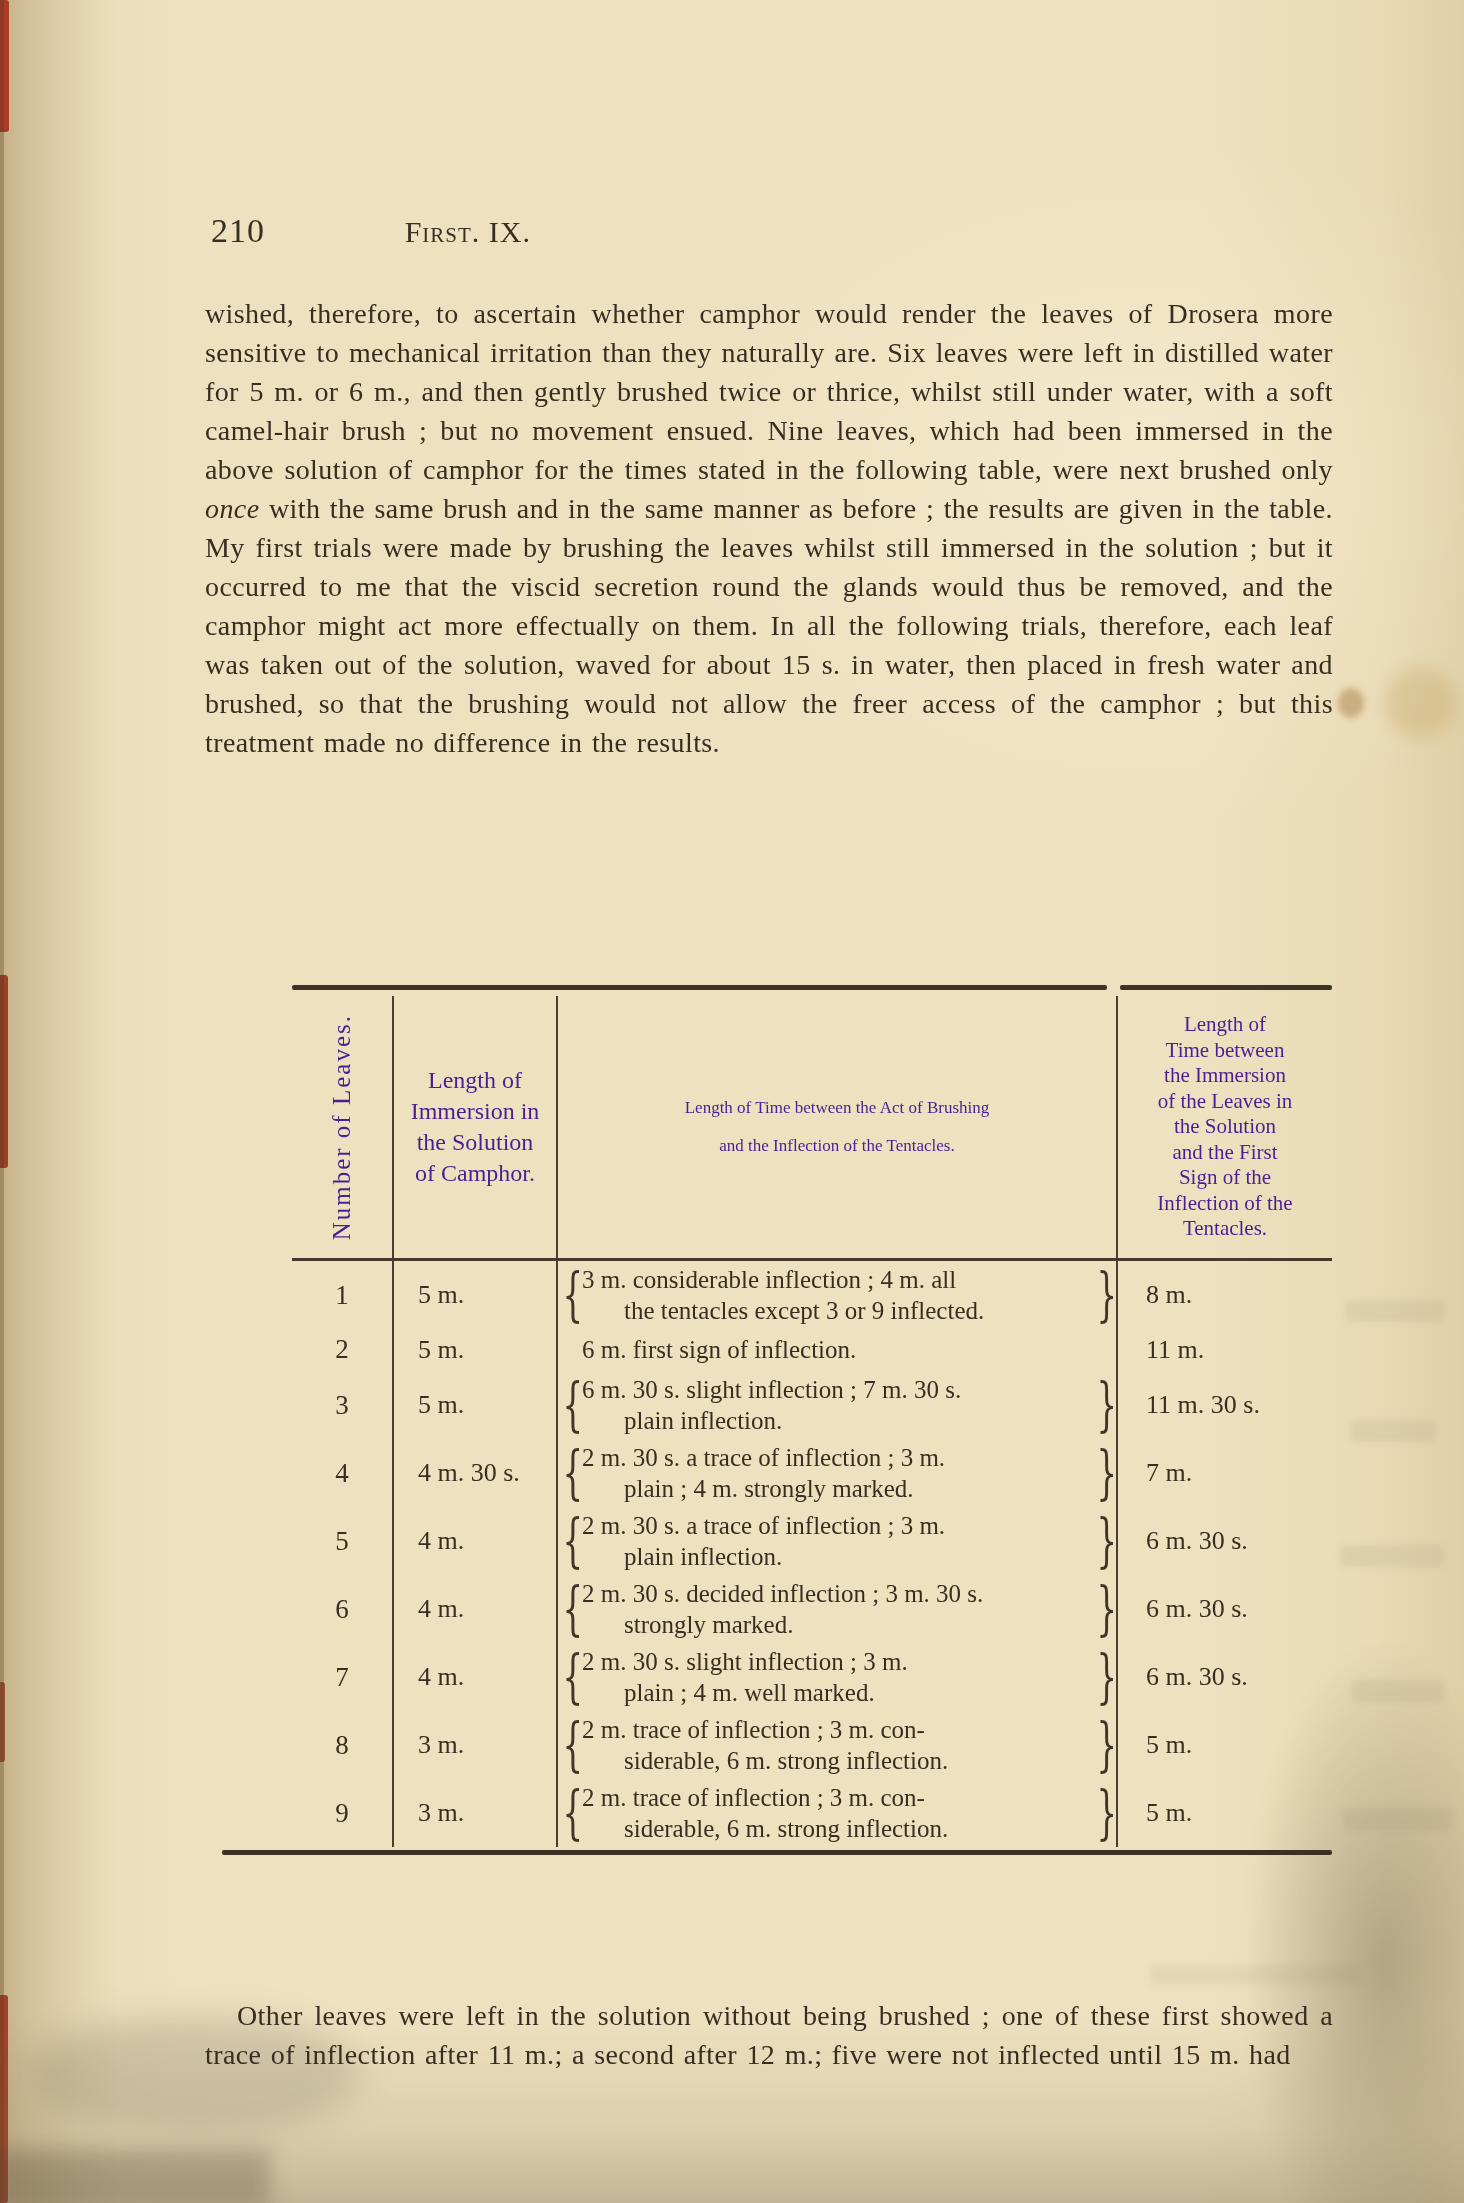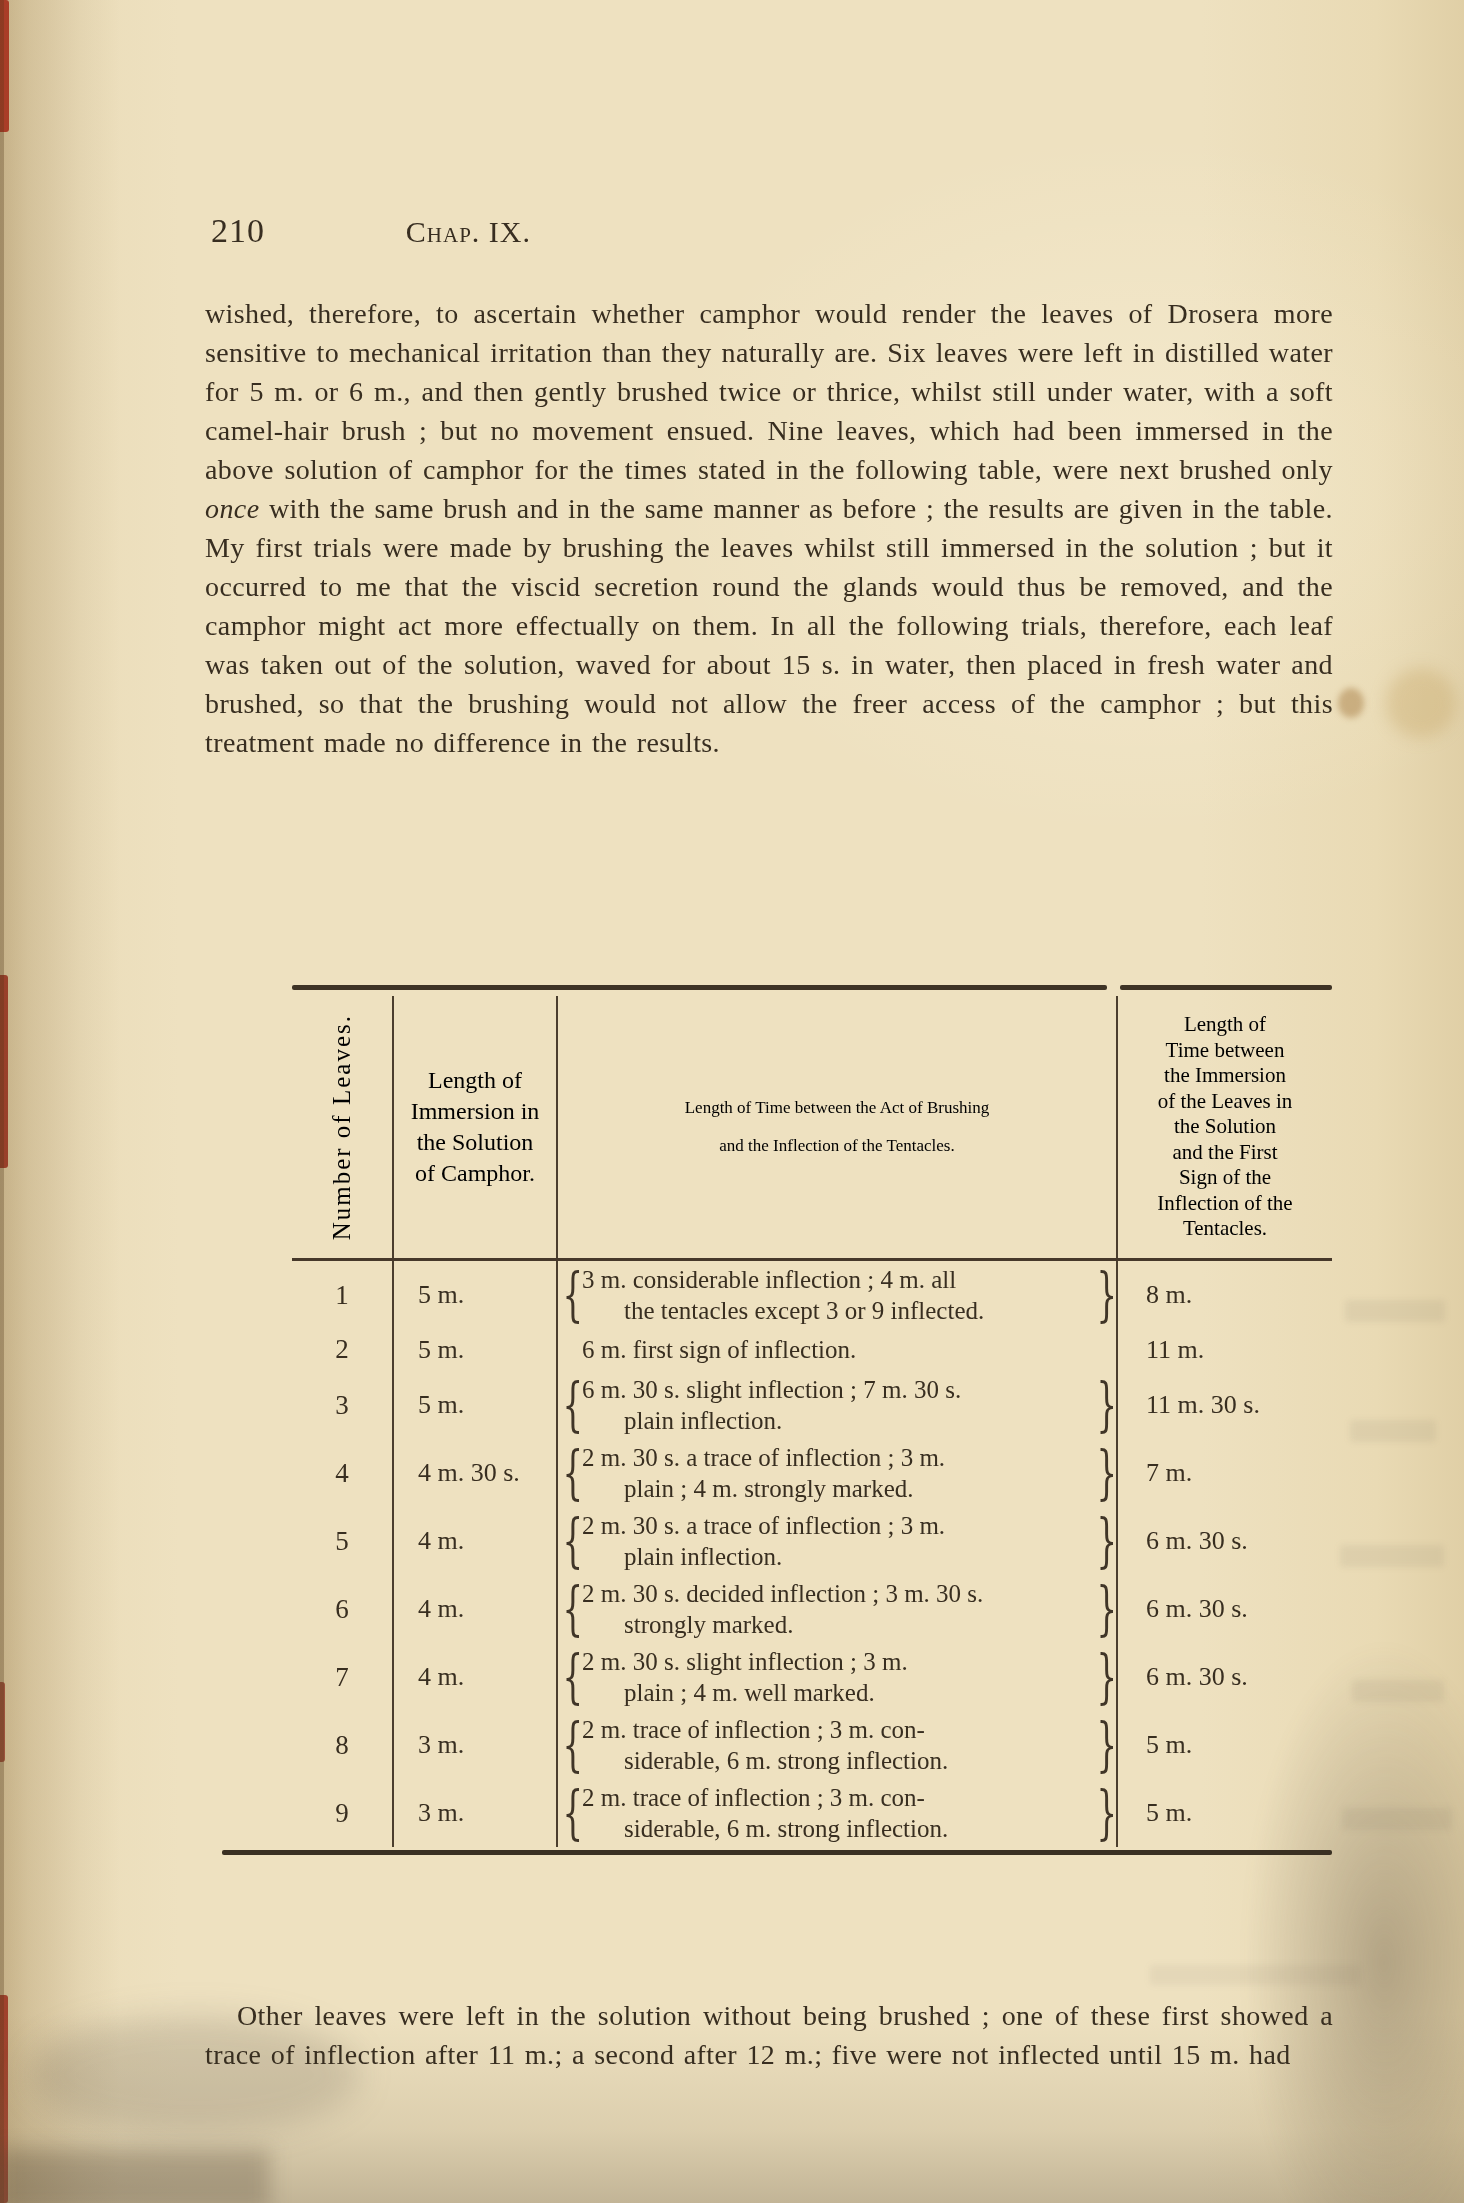--- a/index.html
+++ b/index.html
@@ -57,21 +57,21 @@
 
   
   .table-zone{position:absolute;left:292px;top:985px;width:1040px;}
   .toprule{display:flex;height:5px;}
   .toprule .seg1{width:815px;background:#3e3325;border-radius:2px;}
   .toprule .gap{width:13px;}
   .toprule .seg2{flex:1;background:#3e3325;border-radius:2px;}
   table.results{width:1040px;border-collapse:collapse;margin-top:6px;table-layout:fixed;}
   col.c1{width:101px;} col.c2{width:164px;} col.c3{width:560px;} col.c4{width:215px;}
   th{font-weight:normal;vertical-align:middle;border-bottom:3px solid #46382a;height:252px;
-     white-space:pre-line;text-align:center;color:#000000;}
+     white-space:pre-line;text-align:center;color:#4c1d95;}
   th,td{padding:0;}
   .bcol1,.bcol2,.bcol3{border-right:2px solid #4b3e2e;}
   th.h1 .rot{writing-mode:vertical-rl;transform:rotate(180deg);white-space:nowrap;
      font-size:25px;letter-spacing:2px;margin:0 auto;}
   th.h2{font-size:24px;line-height:31px;}
   th.h3{font-size:17px;line-height:38px;}
   th.h4{font-size:21px;line-height:25.5px;padding:4px 2px;}
   td{vertical-align:middle;color:#382e20;}
   td.num{text-align:center;font-size:27px;padding:3px 0;}
   td.imm{font-size:26px;padding:3px 0 3px 24px;}
@@ -103,21 +103,21 @@
 <div class="stain2 noselect"></div>
 <div class="ghost g1 noselect"></div>
 <div class="ghost g2 noselect"></div>
 <div class="ghost g3 noselect"></div>
 <div class="ghost g4 noselect"></div>
 <div class="ghost g5 noselect"></div>
 <div class="ghost g6 noselect"></div>
 
 <div class="running-head">
   <span class="pageno">210</span>
-  <span class="chap">Chap. IX.</span>
+  <span class="chap">First. IX.</span>
 </div>
 
 <p class="para para1"><span>wished, therefore, to ascertain whether camphor would render the leaves of Drosera more sensitive to mechanical irritation than they naturally are. Six leaves were left in distilled water for 5 m. or 6 m., and then gently brushed twice or thrice, whilst still under water, with a soft camel-hair brush ; but no movement ensued. Nine leaves, which had been immersed in the above solution of camphor for the times stated in the following table, were next brushed only </span><i>once</i><span> with the same brush and in the same manner as before ; the results are given in the table. My first trials were made by brushing the leaves whilst still immersed in the solution ; but it occurred to me that the viscid secretion round the glands would thus be removed, and the camphor might act more effectually on them. In all the following trials, therefore, each leaf was taken out of the solution, waved for about 15 s. in water, then placed in fresh water and brushed, so that the brushing would not allow the freer access of the camphor ; but this treatment made no difference in the results.</span></p>
 
 <div class="table-zone">
   <div class="toprule">
     <div class="seg1"></div>
     <div class="gap"></div>
     <div class="seg2"></div>
   </div>

